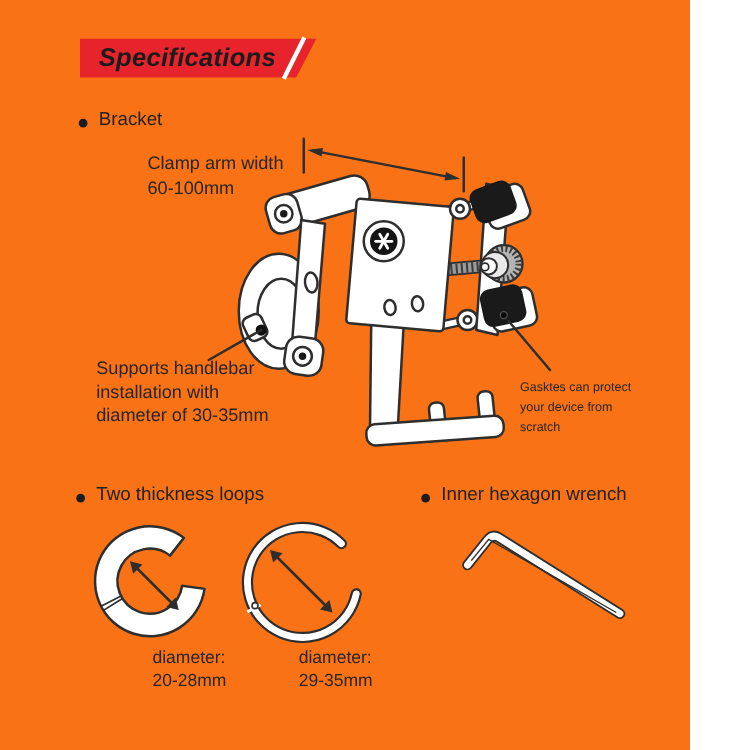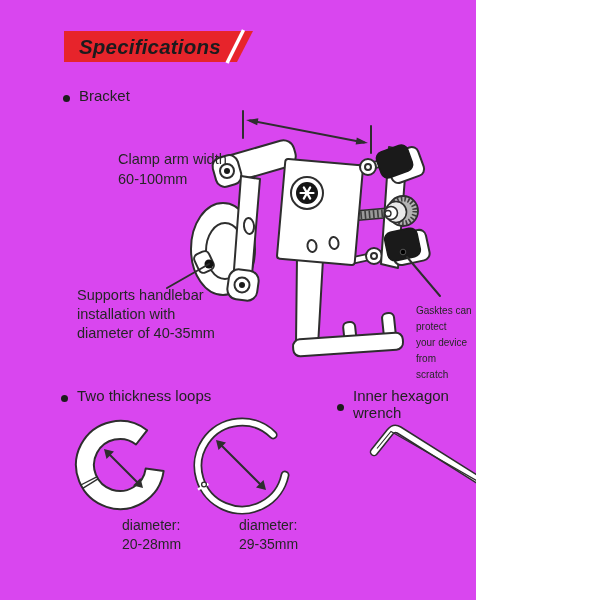--- a/index.html
+++ b/index.html
@@ -1,31 +1,31 @@
 <!DOCTYPE html>
 <html><head>
 <meta charset="utf-8">
 <style>
   html,body { margin:0; padding:0; background:#ffffff; }
   .canvas {
-    position:relative; width:476px; height:600px; background:#d946ef;
+    position:relative; width:552px; height:600px; background:#f97316;
     font-family:"Liberation Sans", sans-serif; color:#262626; overflow:hidden;
   }
   svg.art { position:absolute; left:0; top:0; }
   .txt { position:absolute; white-space:pre-line; line-height:19px; font-size:14.5px; }
   .banner-title {
     position:absolute; left:79px; top:35px; font-size:20.5px; font-weight:700;
     font-style:italic; color:#1b1b1d; letter-spacing:.2px;
   }
   .section { position:absolute; display:flex; align-items:center; gap:9px; }
   .section .dot {
     width:7px; height:7px; border-radius:50%; background:#1c1c1c; margin-top:6px; flex:0 0 auto;
   }
   .section .lbl { font-size:15px; color:#222; }
-  .note-clamp   { left:118px; top:121px;margin-top:28px; }
+  .note-clamp   { left:118px; top:121px; }
   .note-handlebar { left:77px;  top:286px; }
   .note-gasket  { left:416px; top:303px; font-size:10px; line-height:16px; }
   .loop-label   { font-size:14px; line-height:19px;margin-left:32px; }
   .loop1-label  { left:90px;  top:516px; }
   .loop2-label  { left:207px; top:516px; }
   
   .wh { fill:#ffffff; stroke:#2e2e2e; stroke-width:2; stroke-linejoin:round; }
   .ln { fill:none;    stroke:#2e2e2e; stroke-width:2; stroke-linecap:round; }
   .bk { fill:#1a1a1a; stroke:#1a1a1a; stroke-width:1.5; stroke-linejoin:round; }
   .thin { fill:none; stroke:#2e2e2e; stroke-width:1.4; }
@@ -165,21 +165,21 @@
   <div class="section" style="left:63px; top:87px;">
     <span class="dot"></span>
     <span class="lbl">Bracket</span>
   </div>
 
   <div class="txt note-clamp" style="line-height:20px;">Clamp arm width
 60-100mm</div>
 
   <div class="txt note-handlebar">Supports handlebar
 installation with
-diameter of 40-35mm</div>
+diameter of 30-35mm</div>
 
   <div class="txt note-gasket">Gasktes can protect
 your device from
 scratch</div>
 
   <div class="section" style="left:337px; top:387px;">
     <span class="dot"></span>
     <span class="lbl">Inner hexagon wrench</span>
   </div>
 

